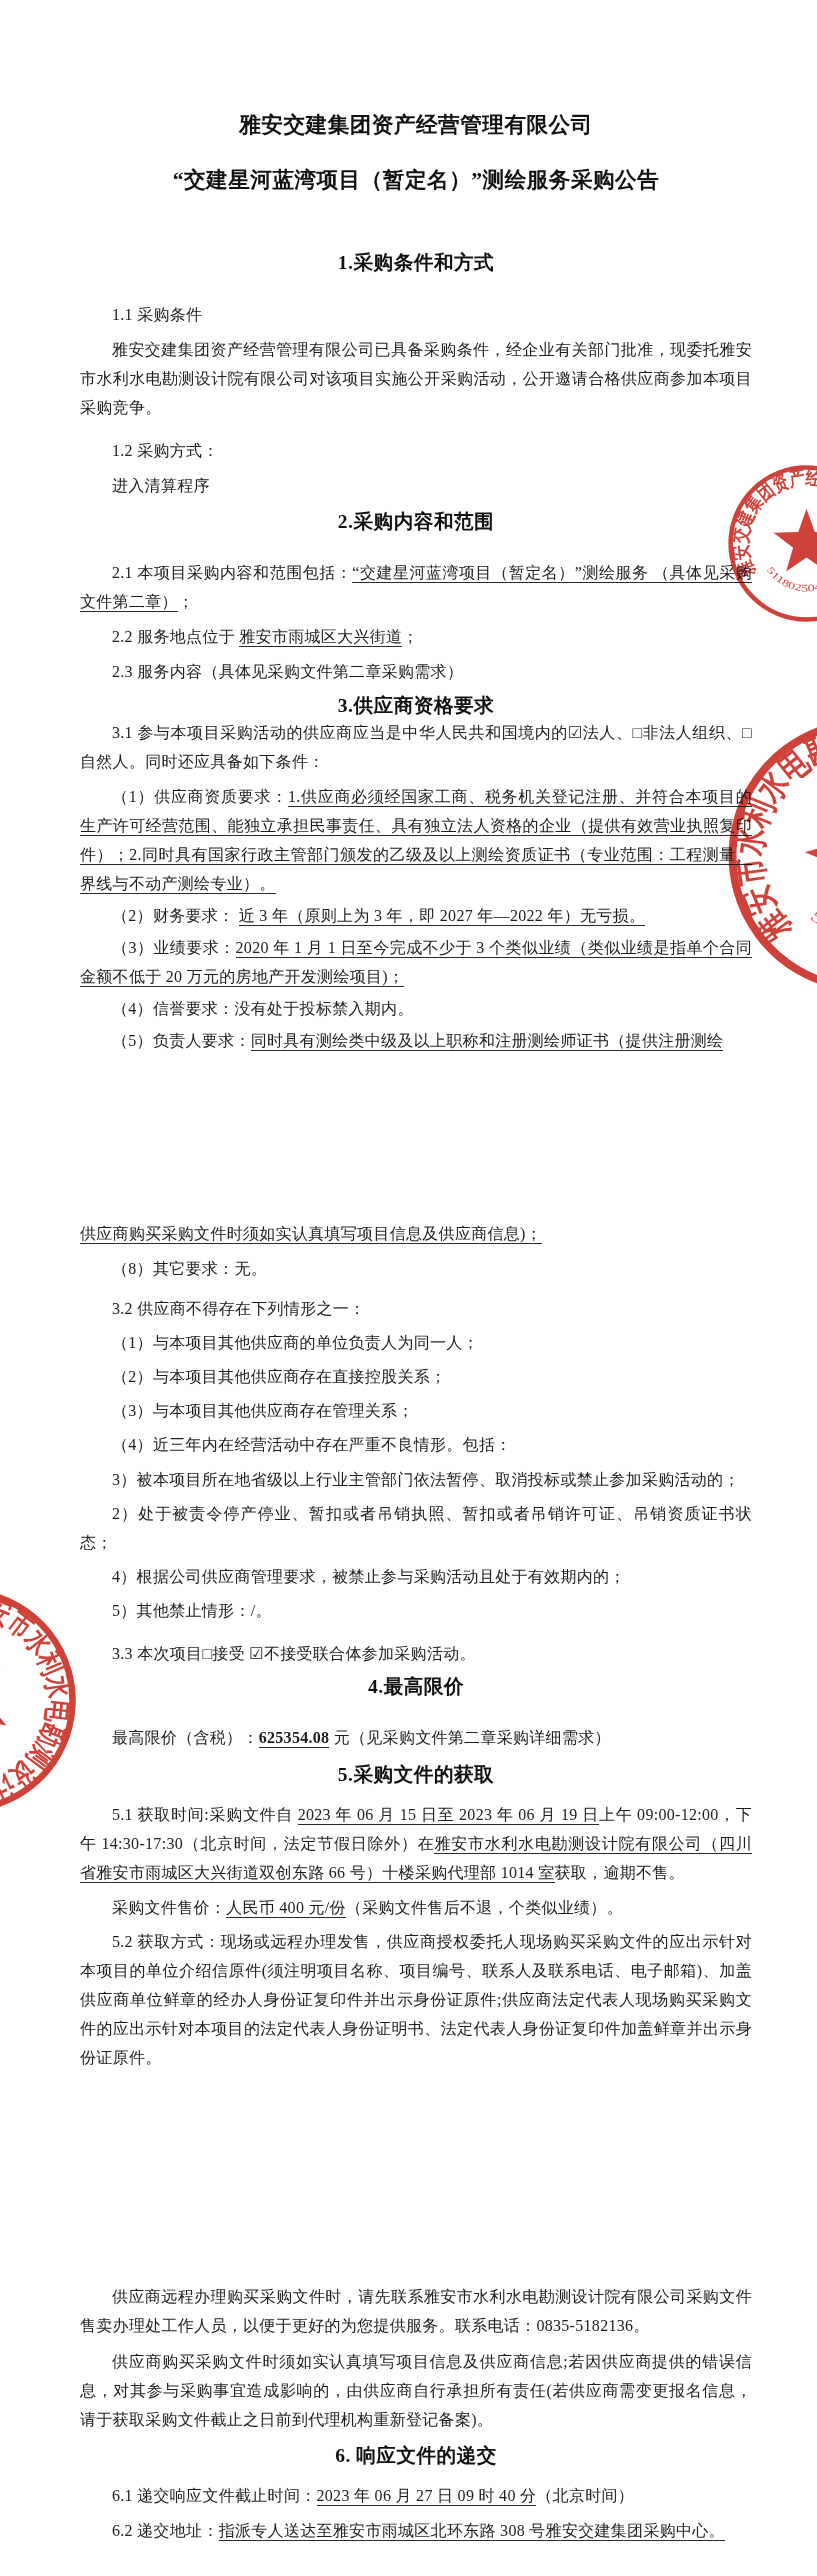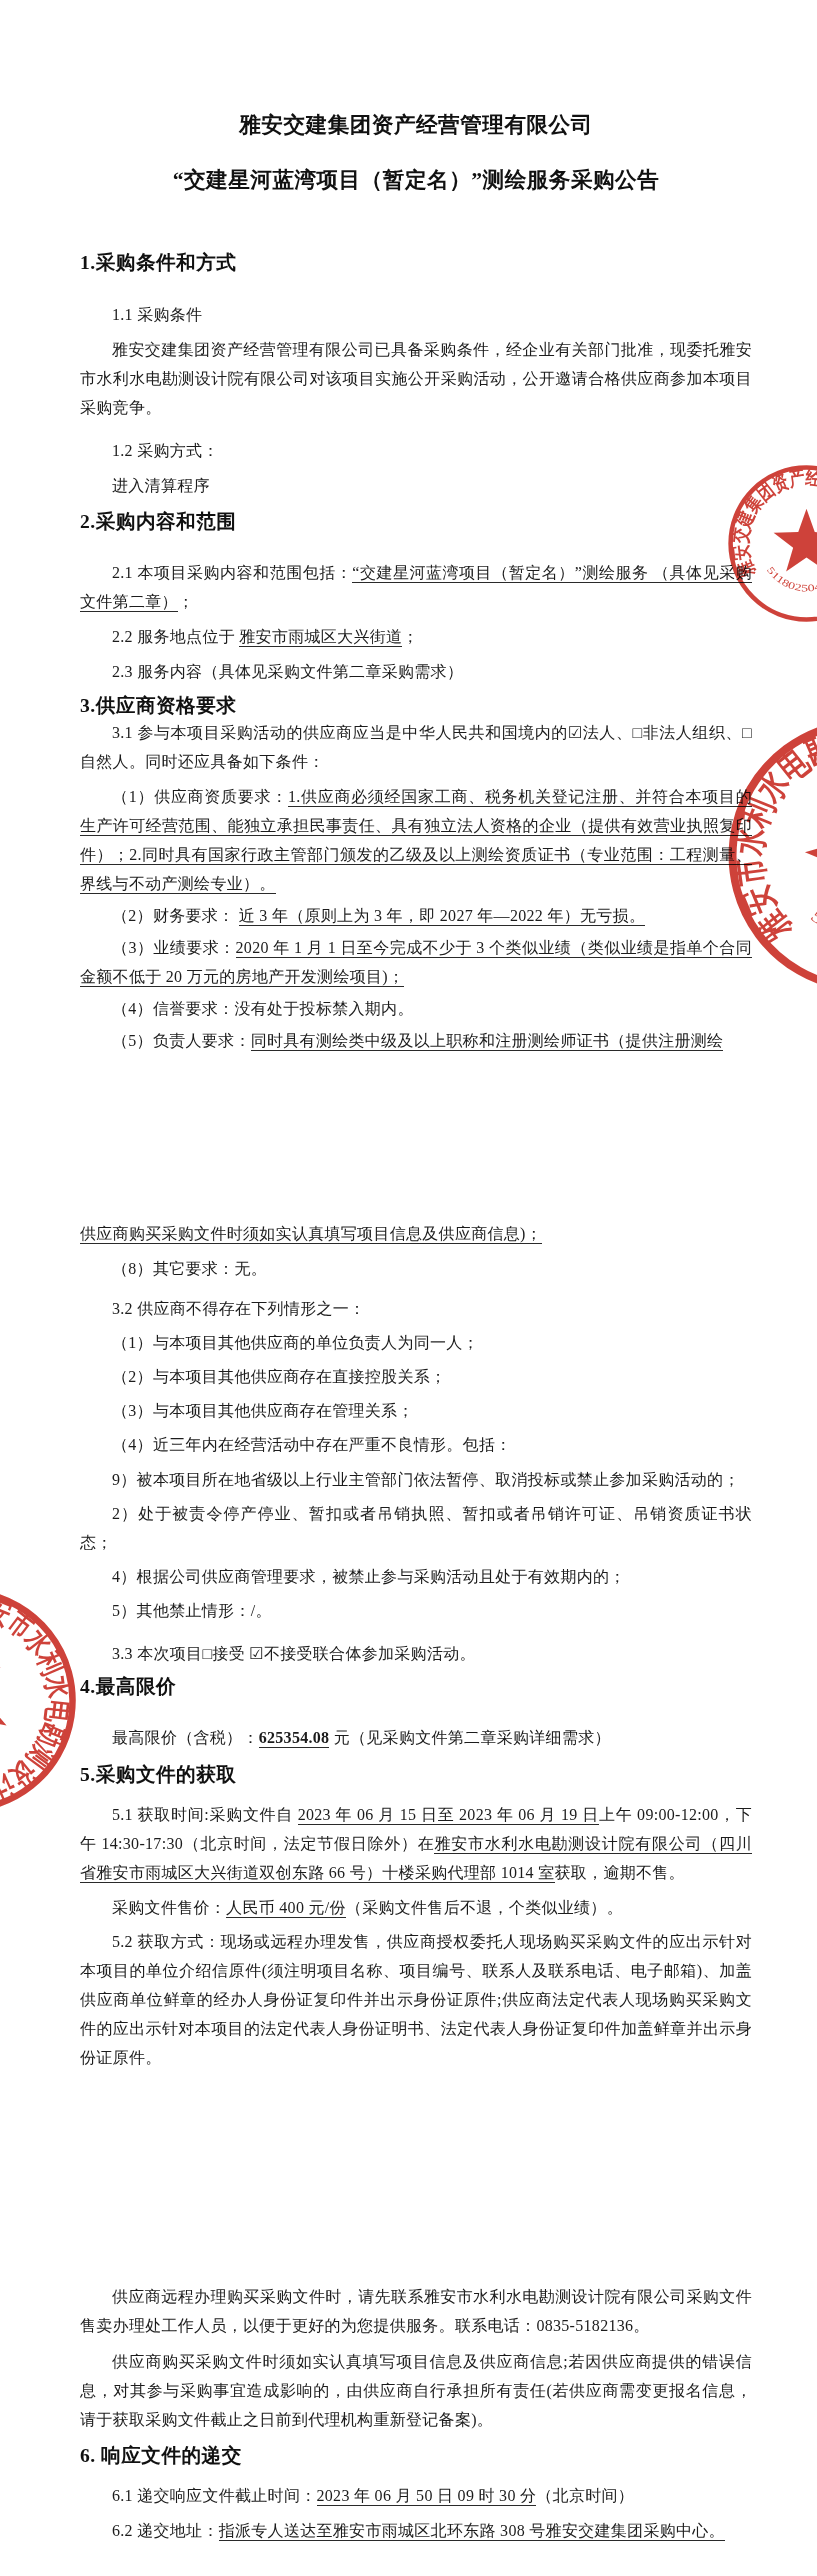--- a/index.html
+++ b/index.html
@@ -7,21 +7,21 @@
     position:relative;
     width:818px;height:3467px;
     background:#ffffff;
     overflow:hidden;
     box-sizing:border-box;
     padding:0 66px 0 80px;
     font-family:"Liberation Serif","DejaVu Serif","DejaVu Sans",serif;
     color:#1c1c1c;
   }
   .t{ text-align:center;font-weight:bold;font-size:21.6px;line-height:27px;color:#111; letter-spacing:0.5px;}
-  .h{ font-weight:bold;font-size:19.6px;line-height:24px;color:#111; letter-spacing:0.5px;}
+  .h{ font-weight:bold;font-size:19.6px;line-height:24px;color:#111; letter-spacing:0.5px;text-align:center;}
   .p{ font-size:16px;line-height:29px;text-align:justify;text-indent:2em; letter-spacing:0.3px;}
   .noindent{text-indent:0;}
   .u{ border-bottom:1px solid #2a2a2a; padding-bottom:1px;}
   .b{ font-weight:bold;}
   .seal{
     position:absolute;
     pointer-events:none;
     mix-blend-mode:multiply;
     opacity:0.88;
   }
@@ -67,21 +67,21 @@
 
   <div class="p noindent" style="margin-top:164px">
     <span class="u">供应商购买采购文件时须如实认真填写项目信息及供应商信息)；</span>
   </div>
   <div class="p" style="margin-top:6.2px">（8）其它要求：无。</div>
   <div class="p" style="margin-top:10.3px">3.2 供应商不得存在下列情形之一：</div>
   <div class="p" style="margin-top:5.2px">（1）与本项目其他供应商的单位负责人为同一人；</div>
   <div class="p" style="margin-top:5.2px">（2）与本项目其他供应商存在直接控股关系；</div>
   <div class="p" style="margin-top:5.2px">（3）与本项目其他供应商存在管理关系；</div>
   <div class="p" style="margin-top:5.2px">（4）近三年内在经营活动中存在严重不良情形。包括：</div>
-  <div class="p" style="margin-top:5.2px">9）被本项目所在地省级以上行业主管部门依法暂停、取消投标或禁止参加采购活动的；</div>
+  <div class="p" style="margin-top:5.2px">3）被本项目所在地省级以上行业主管部门依法暂停、取消投标或禁止参加采购活动的；</div>
   <div class="p" style="margin-top:5.2px">2）处于被责令停产停业、暂扣或者吊销执照、暂扣或者吊销许可证、吊销资质证书状态；</div>
   <div class="p" style="margin-top:5.2px">4）根据公司供应商管理要求，被禁止参与采购活动且处于有效期内的；</div>
   <div class="p" style="margin-top:5.2px">5）其他禁止情形：/。</div>
   <div class="p" style="margin-top:14px">3.3 本次项目□接受 ☑不接受联合体参加采购活动。</div>
 
   <div class="h" style="margin-top:7.2px">4.最高限价</div>
   <div class="p" style="margin-top:24px">
     <span>最高限价（含税）：</span><span class="u b">625354.08</span><span> 元（见采购文件第二章采购详细需求）</span>
   </div>
 
@@ -92,21 +92,21 @@
   <div class="p" style="margin-top:6.2px">
     <span>采购文件售价：</span><span class="u">人民币 400 元/份</span><span>（采购文件售后不退，个类似业绩）。</span>
   </div>
   <div class="p" style="margin-top:5.2px">5.2 获取方式：现场或远程办理发售，供应商授权委托人现场购买采购文件的应出示针对本项目的单位介绍信原件(须注明项目名称、项目编号、联系人及联系电话、电子邮箱)、加盖供应商单位鲜章的经办人身份证复印件并出示身份证原件;供应商法定代表人现场购买采购文件的应出示针对本项目的法定代表人身份证明书、法定代表人身份证复印件加盖鲜章并出示身份证原件。</div>
 
   <div class="p" style="margin-top:210px">供应商远程办理购买采购文件时，请先联系雅安市水利水电勘测设计院有限公司采购文件售卖办理处工作人员，以便于更好的为您提供服务。联系电话：0835-5182136。</div>
   <div class="p" style="margin-top:6.2px">供应商购买采购文件时须如实认真填写项目信息及供应商信息;若因供应商提供的错误信息，对其参与采购事宜造成影响的，由供应商自行承担所有责任(若供应商需变更报名信息，请于获取采购文件截止之日前到代理机构重新登记备案)。</div>
 
   <div class="h" style="margin-top:10.3px">6. 响应文件的递交</div>
   <div class="p" style="margin-top:13.4px">
-    <span>6.1 递交响应文件截止时间：</span><span class="u">2023 年 06 月 50 日 09 时 30 分</span><span>（北京时间）</span>
+    <span>6.1 递交响应文件截止时间：</span><span class="u">2023 年 06 月 27 日 09 时 40 分</span><span>（北京时间）</span>
   </div>
   <div class="p" style="margin-top:6.2px">
     <span>6.2 递交地址：</span><span class="u">指派专人送达至雅安市雨城区北环东路 308 号雅安交建集团采购中心。</span>
   </div>
 
   <div class="seal" style="left:724px;top:461px;width:165px;height:165px"><svg viewBox="0 0 200 200" width="100%" height="100%">
         <defs>
           <path id="ring5" d="M 37.6,136 A 72,72 0 1 1 162.4,136"></path>
           <path id="num5" d="M 51.6,132 A 58,58 0 0 0 148.4,132"></path>
         </defs>

